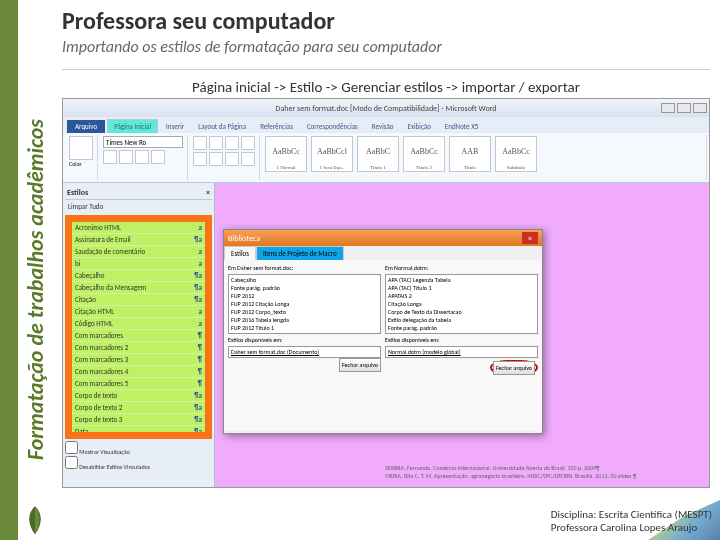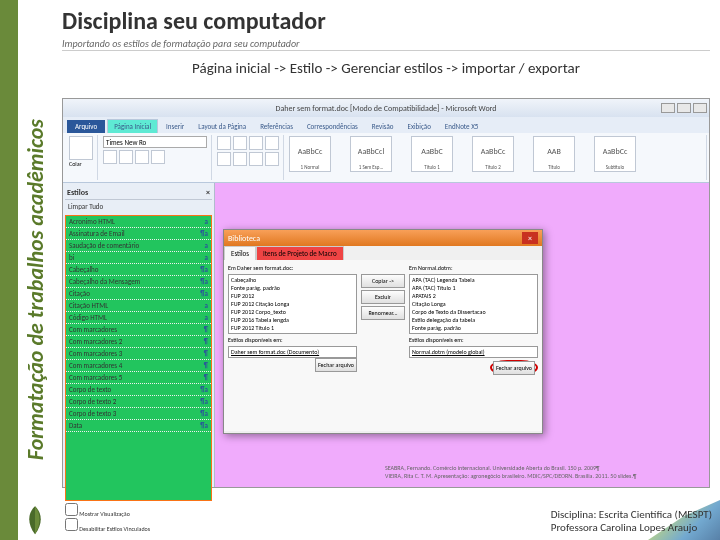--- a/index.html
+++ b/index.html
@@ -1,53 +1,53 @@
 <!DOCTYPE html>
 <html><head>
 <meta charset="utf-8">
 <style>
   * { box-sizing: border-box; margin: 0; padding: 0; }
   body { width: 720px; height: 540px; font-family: Calibri, Arial, sans-serif; background: #fff; position: relative; overflow: hidden; }
   .sidebar-left { position: absolute; left: 0; top: 0; width: 18px; height: 540px; background: #6a8a3a; }
   .vertical-title { position: absolute; left: 22px; top: 460px; transform: rotate(-90deg); transform-origin: left top; font-size: 22px; font-weight: bold; font-style: italic; color: #5a7a2a; white-space: nowrap; width: 400px; }
   .header { position: absolute; left: 62px; top: 6px; right: 10px; }
   .title { font-size: 24px; font-weight: bold; color: #333; }
-  .subtitle { font-size: 10px; font-style: italic; color: #666; margin-top: 2px; border-bottom: 1px solid #ccc; padding-bottom: 0; }
+  .subtitle { font-size: 16px; font-style: italic; color: #666; margin-top: 2px; border-bottom: 1px solid #ccc; padding-bottom: 13px; }
   .breadcrumb { font-size: 15px; color: #333; margin-top: 8px; text-align: center; }
   .word-screenshot { position: absolute; left: 62px; top: 98px; width: 648px; height: 390px; border: 1px solid #999; background: #dce6f1; font-size: 8px; }
   .word-titlebar { height: 18px; background: linear-gradient(#f0f4fa,#d8e2f0); display: flex; align-items: center; justify-content: center; font-size: 8px; color: #444; position: relative; }
   .word-titlebar .win-controls { position: absolute; right: 2px; display: flex; gap: 2px; }
   .win-controls span { width: 14px; height: 10px; background: #e8e8e8; border: 1px solid #999; display: inline-block; }
   .ribbon-tabs { height: 16px; background: #e6edf7; display: flex; padding-left: 4px; gap: 2px; font-size: 7px; color: #3a5a8a; align-items: flex-end; }
   .ribbon-tabs .tab { padding: 2px 6px; background: #e6edf7; cursor: pointer; }
   .ribbon-tabs .tab.active { background: #5eead4; border: 1px solid #b8c8dc; border-bottom: none; }
   .ribbon-tabs .tab.file { background: #2a579a; color: #fff; padding: 2px 8px; }
   .ribbon { height: 50px; background: #f5f8fc; border-bottom: 1px solid #b8c8dc; display: flex; padding: 2px; gap: 1px; }
   .ribbon-group { border-right: 1px solid #d0d8e4; padding: 1px 4px; display: flex; flex-direction: column; font-size: 6px; }
   .ribbon-group .icons { display: flex; gap: 2px; flex-wrap: wrap; }
   .ribbon-ico { width: 14px; height: 14px; background: #fff; border: 1px solid #c0c8d4; }
   .ribbon-ico.big { width: 24px; height: 24px; }
-  .font-box { width: 104px; height: 12px; background: #fff; border: 1px solid #aaa; font-size: 7px; padding: 0 2px; display: flex; align-items: center; }
-  .style-gallery { display: flex; gap: 19px; }
+  .font-box { width: 80px; height: 12px; background: #fff; border: 1px solid #aaa; font-size: 7px; padding: 0 2px; display: flex; align-items: center; }
+  .style-gallery { display: flex; gap: 4px; font-family: Liberation Serif, serif; }
   .style-box { width: 42px; height: 36px; background: #fff; border: 1px solid #c0c8d4; font-size: 5px; display: flex; flex-direction: column; justify-content: flex-end; align-items: center; padding-bottom: 1px; color: #555; }
   .style-box .preview { flex: 1; display: flex; align-items: center; justify-content: center; font-size: 8px; }
   .word-body { display: flex; height: calc(100% - 84px); }
   .styles-pane { width: 152px; background: #e8eef6; border-right: 1px solid #b0bccc; padding: 2px; font-size: 7px; color: #333; }
   .styles-pane h4 { font-size: 8px; font-weight: bold; border-bottom: 1px solid #c0c8d4; padding: 2px; display: flex; justify-content: space-between; }
-  .styles-list { background: #22c55e; border: 1px solid #f97316; height: 286px; overflow: hidden; margin-top: 2px; }
+  .styles-list { background: #bef264; border: 7px solid #f97316; height: 224px; overflow: hidden; margin-top: 2px; }
   .styles-list .item { display: flex; justify-content: space-between; padding: 1px 3px; font-size: 7px; border-bottom: 1px dotted #eee; }
   .styles-list .item .sym { font-weight: bold; color: #2a579a; }
   .pane-footer { margin-top: 2px; font-size: 6px; }
   .pane-footer label { display: block; }
   .doc-area { flex: 1; background: #f0abfc; position: relative; padding: 6px; font-size: 7px; color: #444; overflow: hidden; }
   .organizer-dialog { position: absolute; left: 160px; top: 130px; width: 320px; height: 205px; background: #f0f0f0; border: 1px solid #888; box-shadow: 2px 2px 8px rgba(0,0,0,0.4); font-size: 7px; }
   .organizer-titlebar { height: 16px; background: linear-gradient(#f8a058,#e07820); color: #fff; display: flex; align-items: center; padding: 0 4px; justify-content: space-between; font-size: 8px; }
   .organizer-titlebar .close { width: 16px; height: 12px; background: #c83020; color: #fff; text-align: center; line-height: 12px; font-size: 8px; }
   .organizer-tabs { display: flex; font-size: 7px; }
-  .organizer-tabs .otab { padding: 2px 6px; background: #ef4444; border: 1px solid #ccc; border-bottom: none; }
+  .organizer-tabs .otab { padding: 2px 6px; background: #0ea5e9; border: 1px solid #ccc; border-bottom: none; }
   .organizer-tabs .otab.active { background: #f8f8f8; }
   .organizer-body { background: #f8f8f8; padding: 4px; height: calc(100% - 32px); display: flex; gap: 4px; }
   .org-col { flex: 1; display: flex; flex-direction: column; gap: 2px; }
   .org-col label { font-size: 6px; }
   .org-list { background: #fff; border: 1px solid #999; height: 60px; overflow: hidden; font-size: 6px; padding: 1px; }
   .org-list div { padding: 0 1px; }
   .org-middle { width: 44px; display: flex; flex-direction: column; gap: 2px; justify-content: flex-start; padding-top: 10px; }
   .org-btn { background: linear-gradient(#fdfdfd,#e0e0e0); border: 1px solid #999; font-size: 6px; padding: 2px 2px; text-align: center; }
   .org-select { background: #fff; border: 1px solid #999; font-size: 6px; padding: 1px 2px; text-decoration: underline; }
   .circled { border: 2px solid #d00000; border-radius: 50%/70%; padding: 1px 1px; display: inline-block; }
@@ -57,21 +57,21 @@
   .leaf-logo { position: absolute; left: 18px; bottom: 4px; width: 34px; height: 34px; }
   .leaf-logo svg { width: 100%; height: 100%; }
 </style>
 </head>
 <body>
 
 <div class="sidebar-left"></div>
 <div class="vertical-title">Formatação de trabalhos acadêmicos</div>
 
 <div class="header">
-  <div class="title">Disciplina seu computador</div>
+  <div class="title">Professora seu computador</div>
   <div class="subtitle">Importando os estilos de formatação para seu computador</div>
   <div class="breadcrumb">Página inicial -&gt; Estilo -&gt; Gerenciar estilos -&gt; importar / exportar</div>
 </div>
 
 <div class="word-screenshot">
   <div class="word-titlebar">
     <span>Daher sem format.doc [Modo de Compatibilidade] - Microsoft Word</span>
     <div class="win-controls">
       <span></span>
       <span></span>
@@ -259,25 +259,20 @@
             <div>FUP 2012 Citação Longa</div>
             <div>FUP 2012 Corpo_texto</div>
             <div>FUP 2016 Tabela lengda</div>
             <div>FUP 2012 Título 1</div>
             <div>FUP 2012 Título 2</div>
           </div>
         <label>Estilos disponíveis em:</label>
         <div class="org-select">Daher sem format.doc (Documento)</div>
         <div style="text-align:right"><span class="org-btn">Fechar arquivo</span></div>
       </div>
-      <div class="org-middle">
-        <div class="org-btn">Copiar -&gt;</div>
-        <div class="org-btn">Excluir</div>
-        <div class="org-btn">Renomear...</div>
-      </div>
       <div class="org-col">
         <label>Em Normal.dotm:</label>
         <div class="org-list" id="org-right">
             <div>APA (TAC) Legenda Tabela</div>
             <div>APA (TAC) Título 1</div>
             <div>APATAIS 2</div>
             <div>Citação Longa</div>
             <div>Corpo de Texto da Dissertacao</div>
             <div>Estilo delegação da tabela</div>
             <div>Fonte parág. padrão</div>

